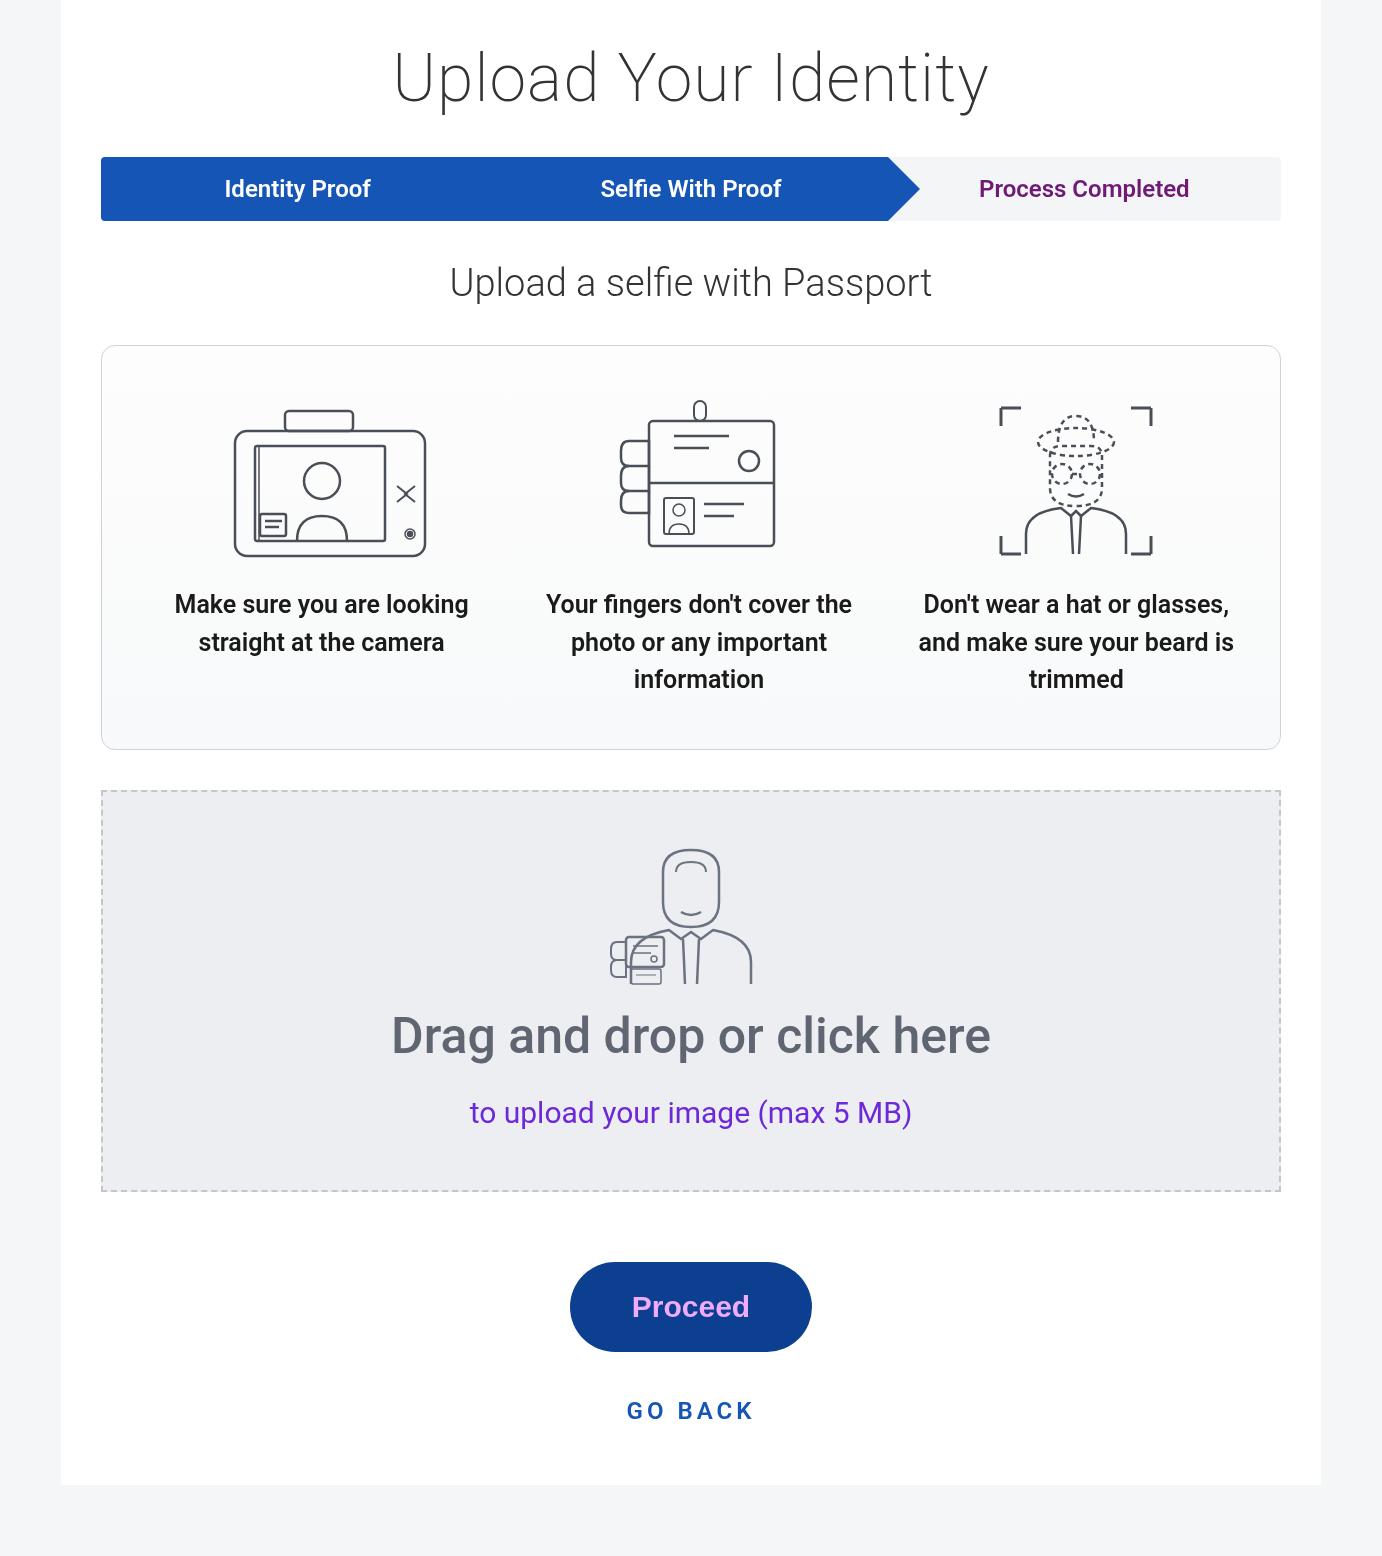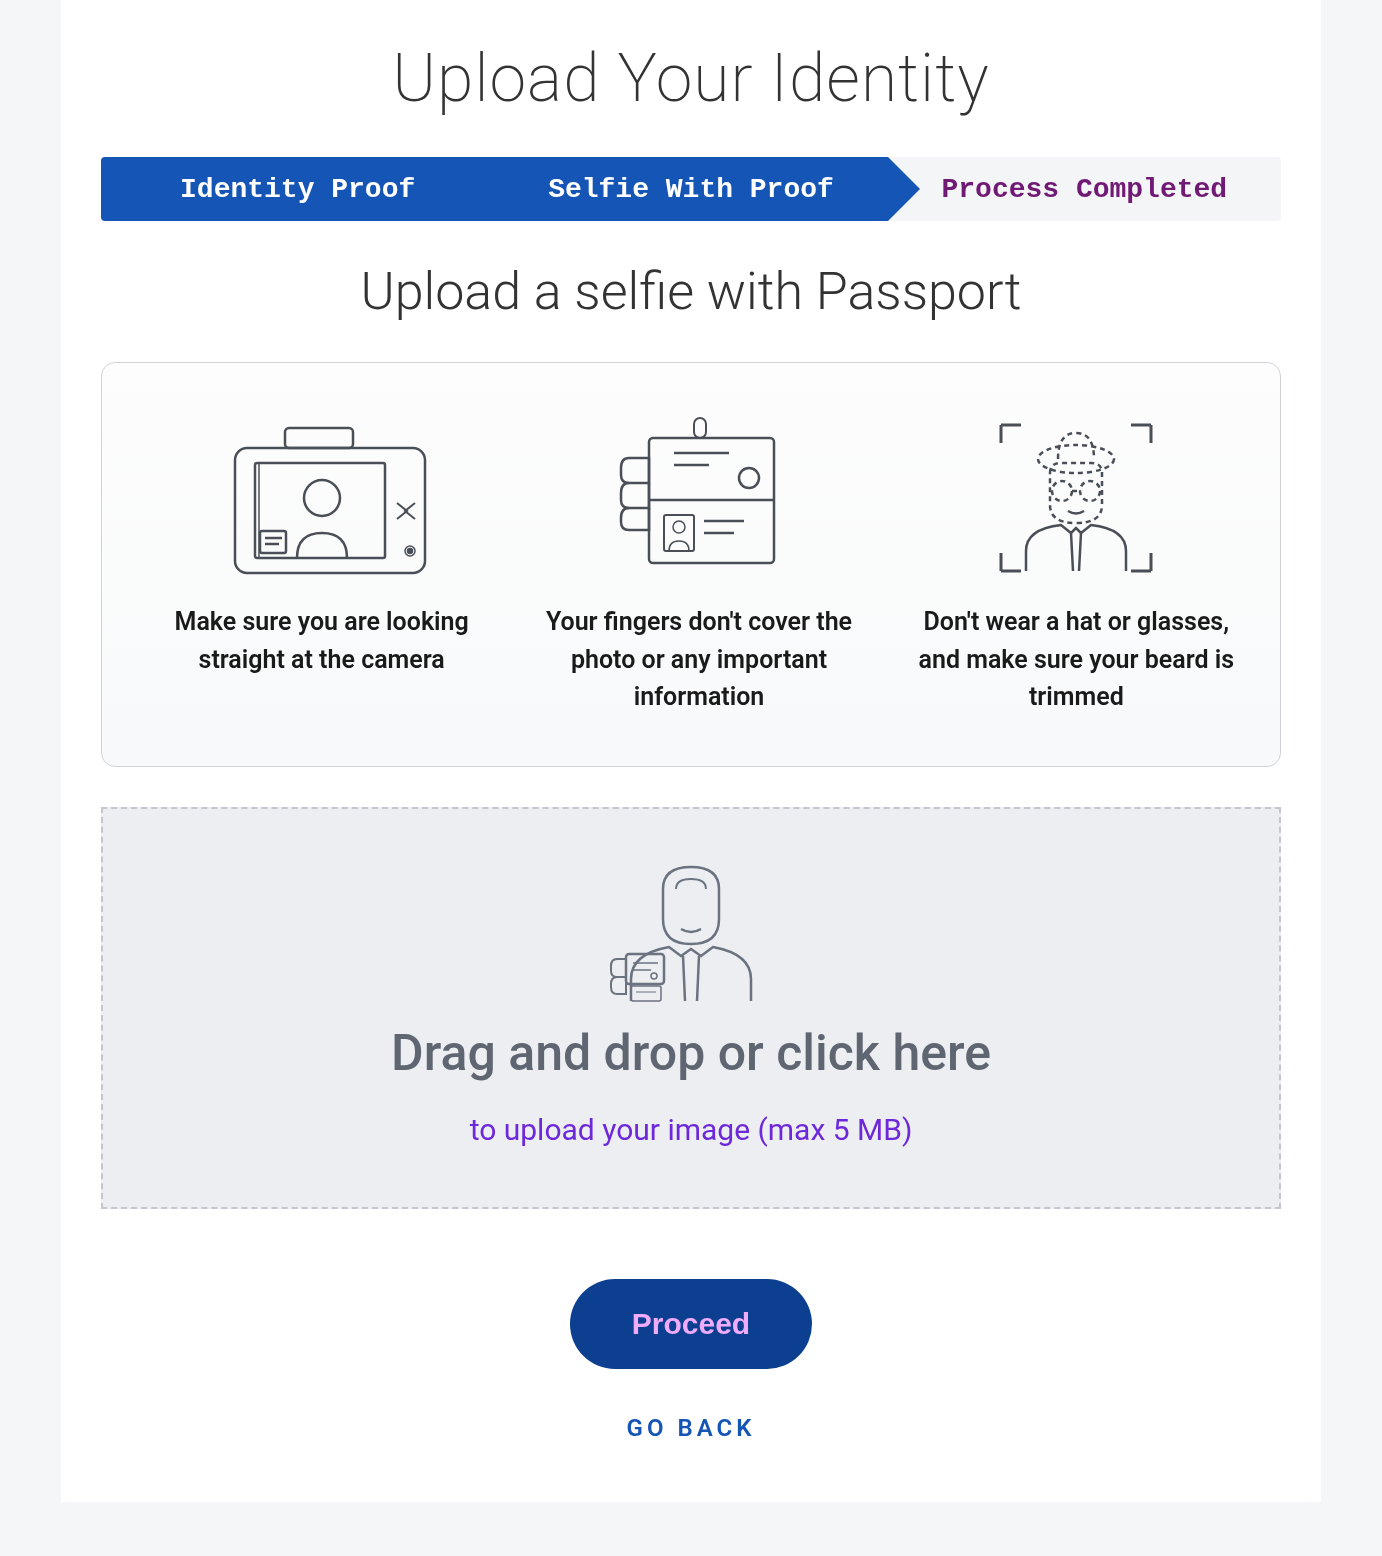--- a/index.html
+++ b/index.html
@@ -31,24 +31,23 @@
       margin-bottom: 40px;
       border-radius: 4px;
       overflow: hidden;
       height: 64px;
     }
     .progress-step {
       flex: 1;
       display: flex;
       align-items: center;
       justify-content: center;
-      font-size: 28px;
+      font-size: 24px;
       font-weight: 600;
       position: relative;
-      font-family: Liberation Mono, monospace;
     }
     .progress-step.active {
       background: #1555b5;
       color: #ffffff;
     }
     .progress-step.active-arrow::after {
       content: "";
       position: absolute;
       right: -32px;
       top: 0;
@@ -58,21 +57,21 @@
       border-bottom: 32px solid transparent;
       border-left: 32px solid #1555b5;
       z-index: 2;
     }
     .progress-step.inactive {
       background: #f4f5f7;
       color: #701a75;
     }
     .subtitle {
       text-align: center;
-      font-size: 52px;
+      font-size: 38px;
       font-weight: 300;
       color: #333;
       margin-bottom: 40px;
     }
     .tips-box {
       border: 1px solid #cfd3d9;
       border-radius: 14px;
       padding: 40px 30px 50px 46px;
       display: flex;
       gap: 30px;

